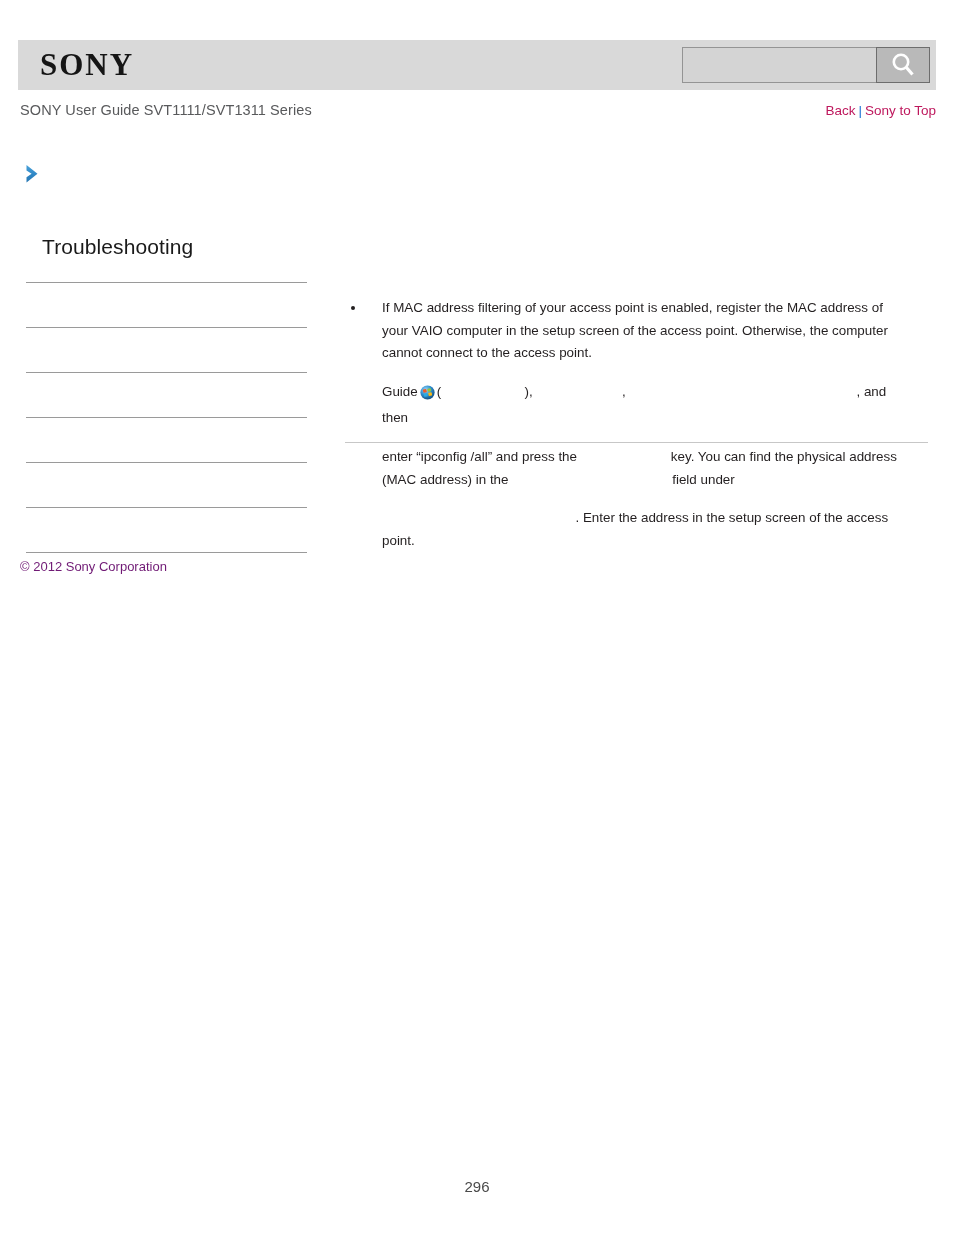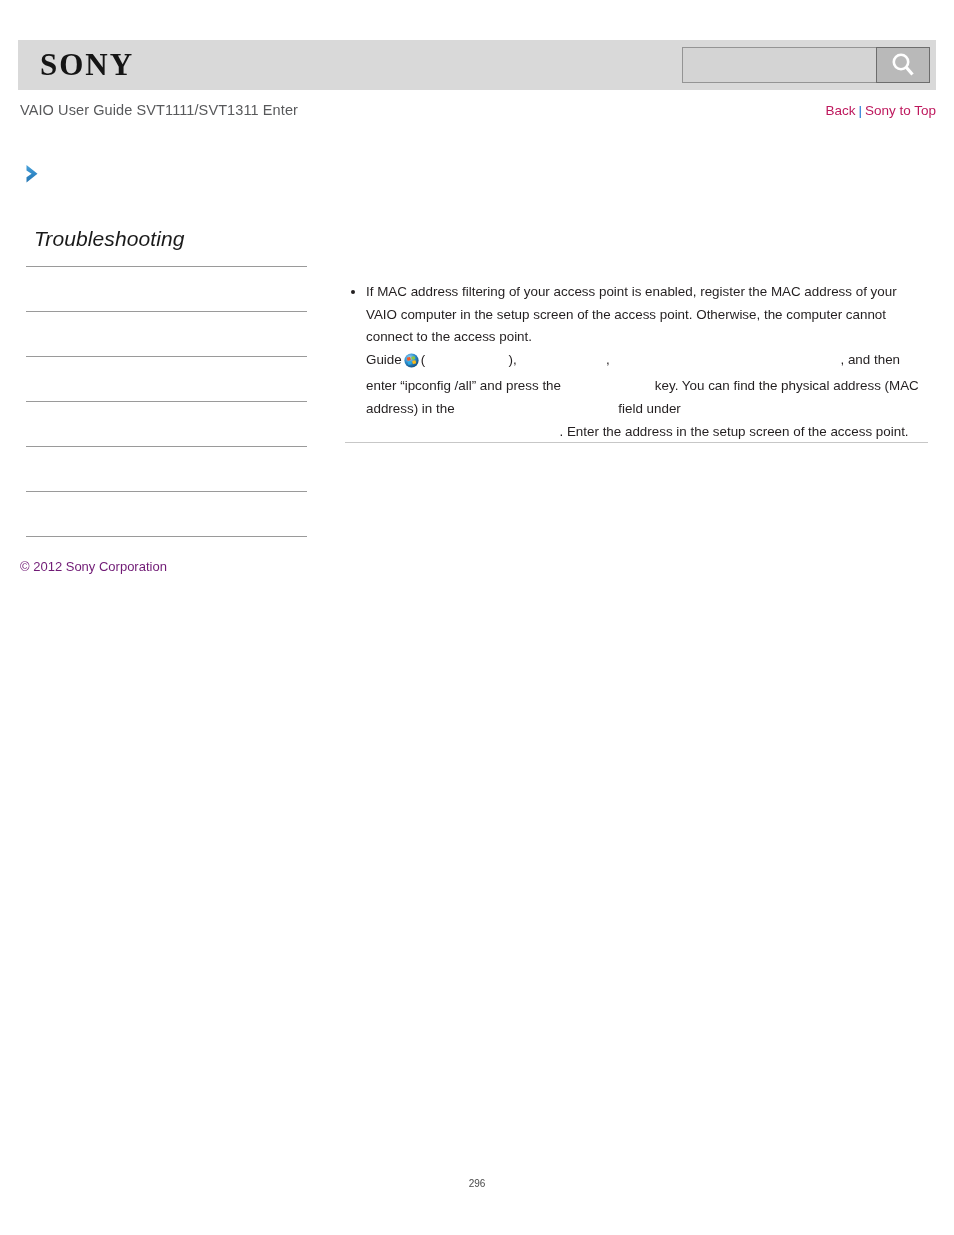--- a/index.html
+++ b/index.html
@@ -122,25 +122,24 @@
   .sidebar {
     position: absolute;
     left: 26px;
     top: 219px;
     width: 281px;
   }
   .sidebar-heading {
     font-size: 21px;
     font-weight: normal;
     color: #1a1a1a;
-    margin: 8px;
+    margin: 16px;
     padding: 0 0 7px 0;
     letter-spacing: .1px;
     line-height: 24px;
-    font-style: italic;
   }
   .side-div {
     height: 1px;
     background: #9a9a9a;
     width: 281px;
   }
   .side-item {
     height: 44px;
     position: relative;
   }
@@ -179,21 +178,21 @@
   }
   .bullet-dot {
     position: absolute;
     left: 6px;
     top: 9px;
     width: 4px;
     height: 4px;
     border-radius: 50%;
     background: #231f20;
   }
-  .para { margin: 0; }
+  .para { margin: 16px; }
   
   .hid {
     visibility: hidden;
     font-weight: bold;
   }
   .start-orb {
     display: inline-block;
     vertical-align: -4px;
     margin: 0 2px;
   }
@@ -206,21 +205,21 @@
     background: #c7c7c7;
   }
 
   
   .page-number {
     position: absolute;
     left: 0;
     top: 1178px;
     width: 954px;
     text-align: center;
-    font-size: 10px;
+    font-size: 15px;
     color: #4a4a4a;
   }
 </style>
 </head>
 <body>
 
 <div class="page">
 
   <div class="header-bar">
     <div class="sony-logo">SONY</div>
@@ -231,21 +230,21 @@
         <span>
           <svg width="30" height="30" viewBox="0 0 30 30" aria-hidden="true">
             <circle cx="13" cy="12" r="7.2" fill="none" stroke="#ffffff" stroke-width="2.6"></circle>
             <line x1="18.2" y1="17.2" x2="24.5" y2="24.5" stroke="#ffffff" stroke-width="3.2" stroke-linecap="butt"></line>
           </svg>
         </span>
       </button>
     </div>
   </div>
 
-  <div class="guide-title">VAIO User Guide SVT1111/SVT1311 Enter</div>
+  <div class="guide-title">SONY User Guide SVT1111/SVT1311 Series</div>
 
   <div class="nav-links">
     <a href="#">Back</a><span class="nav-sep">|</span><a href="#">Sony to Top</a>
   </div>
 
   <div class="chevron">
     <svg width="22" height="24" viewBox="0 0 22 24" aria-hidden="true">
       <defs>
         <linearGradient id="chevGrad" x1="0" y1="0" x2="0" y2="1">
           <stop offset="0%" stop-color="#4aa3da"></stop>

